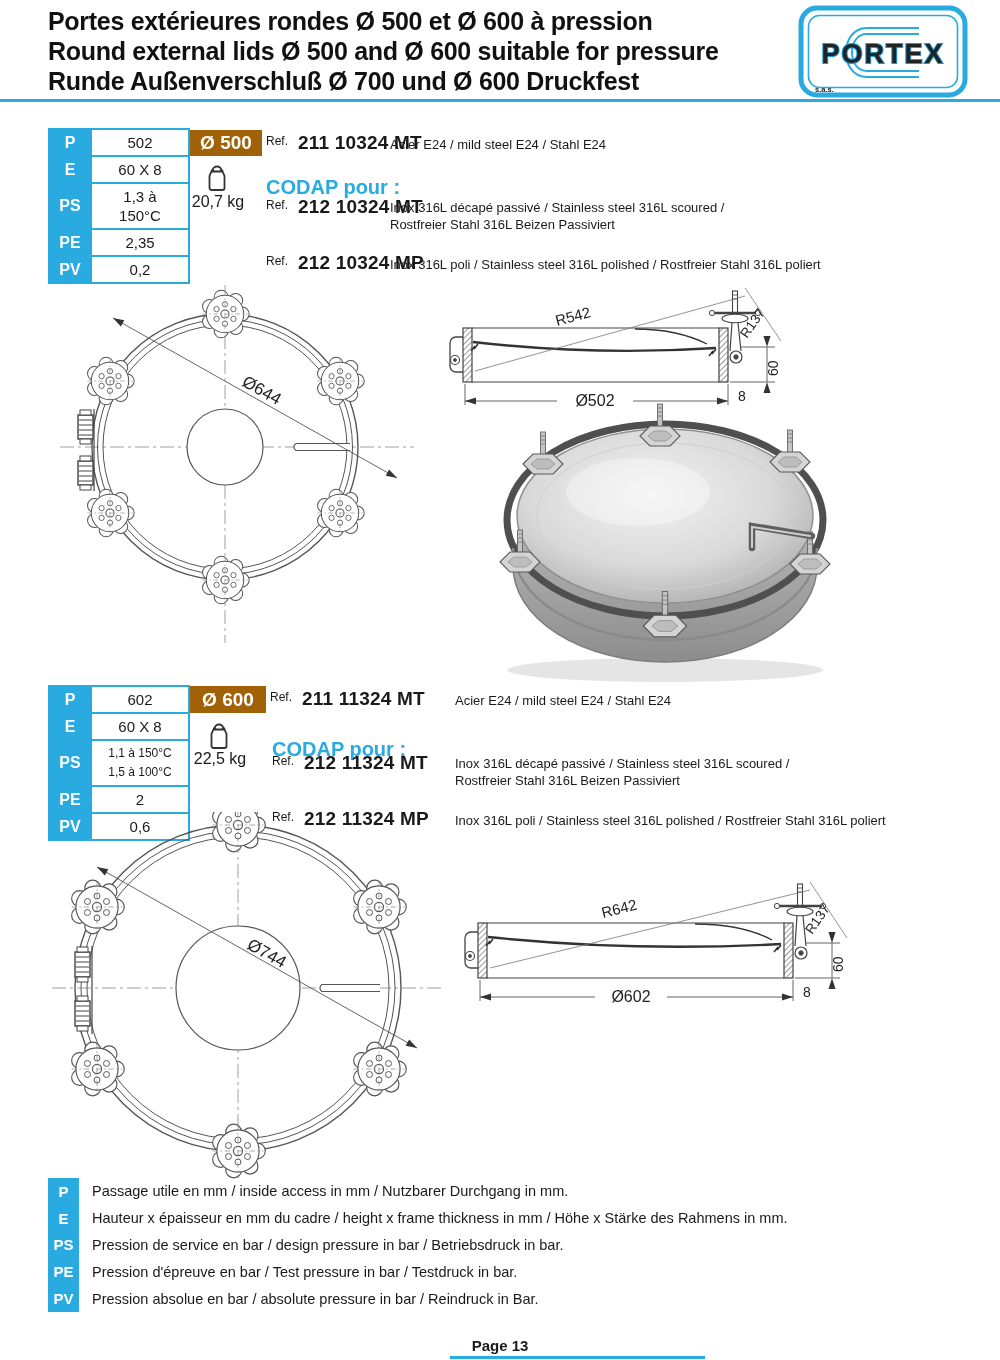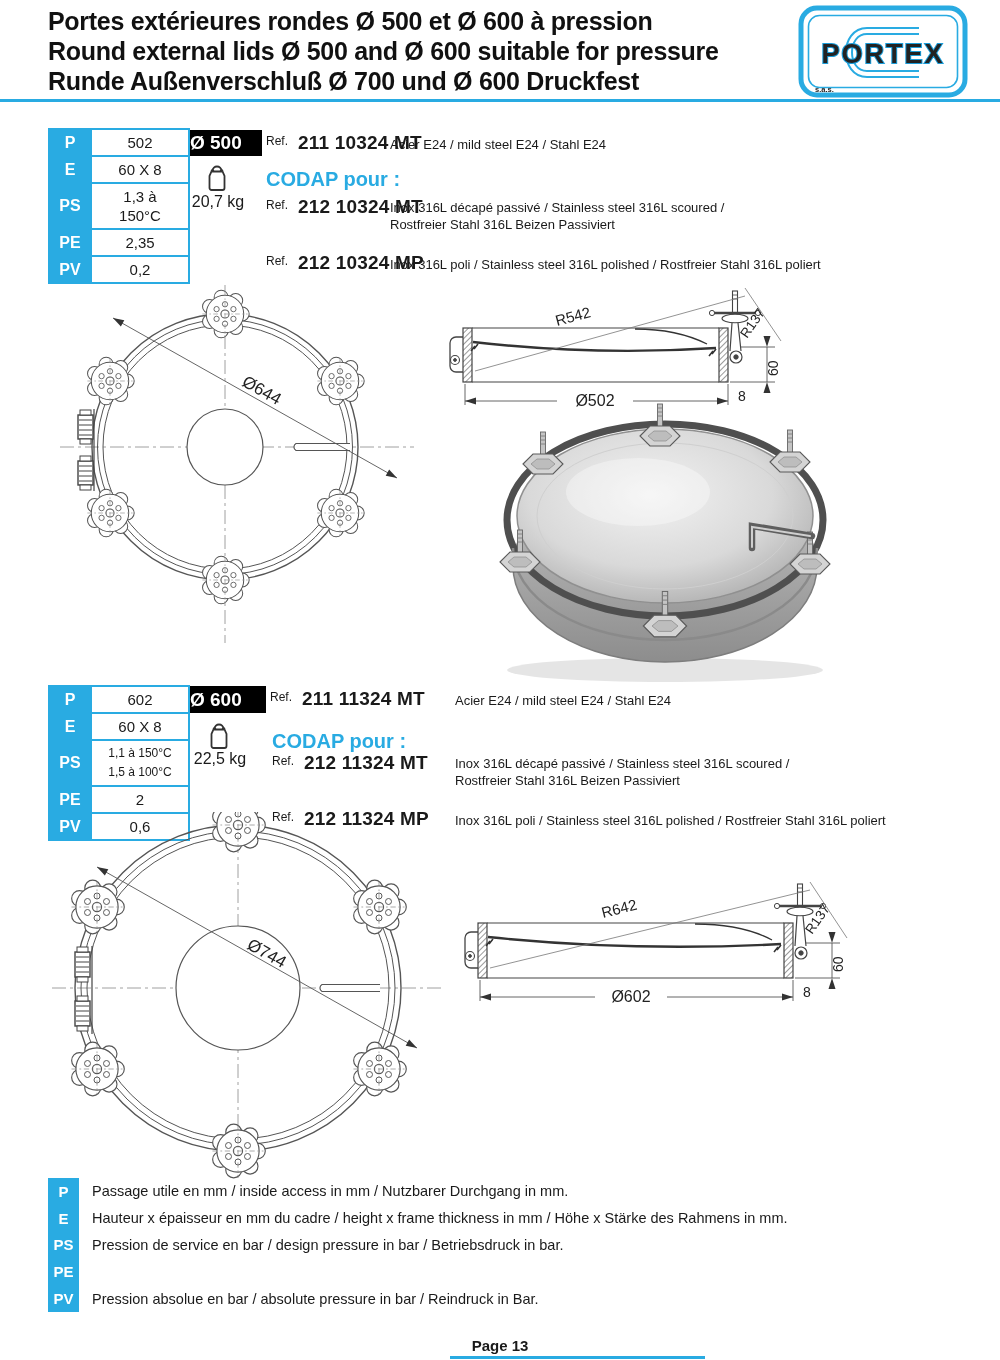--- a/index.html
+++ b/index.html
@@ -10,26 +10,26 @@
   .titles{left:48px;top:6px;}
   .title-line{font-size:25px;font-weight:700;line-height:30px;letter-spacing:-0.3px;color:#111;white-space:nowrap;}
   .rule{background:#29abe2;}
   
   table.spec{border-collapse:collapse;}
   table.spec td{border:2.4px solid #29abe2;padding:0 4px;}
   td.k{background:#29abe2;color:#fff;font-weight:700;font-size:16px;text-align:center;width:32px;}
   td.v{width:88px;text-align:center;font-size:15px;line-height:19px;}
   tr.r27{height:27px;} tr.r46{height:46px;}
   
-  .badge{background:#000000;color:#fff;font-weight:700;font-size:19px;}
+  .badge{background:#a16207;color:#fff;font-weight:700;font-size:19px;text-align:center;}
   .kg{font-size:16px;text-align:center;}
   .reflabel{font-size:12px;}
   .refcode{font-size:19px;font-weight:700;letter-spacing:0.2px;}
   .refdesc{font-size:13px;line-height:17px;}
-  .codap{color:#29abe2;font-weight:700;font-size:20px;}
+  .codap{color:#29abe2;font-weight:700;font-size:20px;margin-top:8px;}
   
   .legend-row{height:26.8px;display:flex;align-items:stretch;}
   .legend-key{width:31px;background:#29abe2;color:#fff;font-weight:700;font-size:15px;
               display:flex;align-items:center;justify-content:center;flex:0 0 31px;}
   .legend-text{margin-left:13px;font-size:14.5px;display:flex;align-items:center;}
   .pagenum{left:0;right:0;text-align:center;font-size:15px;font-weight:700;}
   svg text{font-family:"Liberation Sans",sans-serif;fill:#222;}
 </style>
 </head>
 <body>
@@ -481,20 +481,21 @@
   <div class="legend-row">
     <div class="legend-key">E</div>
     <div class="legend-text">Hauteur x épaisseur en mm du cadre / height x frame thickness in mm / Höhe x Stärke des Rahmens in mm.</div>
   </div>
   <div class="legend-row">
     <div class="legend-key">PS</div>
     <div class="legend-text">Pression de service en bar / design pressure in bar / Betriebsdruck in bar.</div>
   </div>
   <div class="legend-row">
     <div class="legend-key">PE</div>
+    <div class="legend-text">Pression d'épreuve en bar / Test pressure in bar / Testdruck in bar.</div>
   </div>
   <div class="legend-row">
     <div class="legend-key">PV</div>
     <div class="legend-text">Pression absolue en bar / absolute pressure in bar / Reindruck in Bar.</div>
   </div>
 </div>
 
 <div class="abs pagenum" style="top:1337px">Page 13</div>
 <div class="abs rule" style="left:450px;top:1356px;width:255px;height:2.5px"></div>
 

